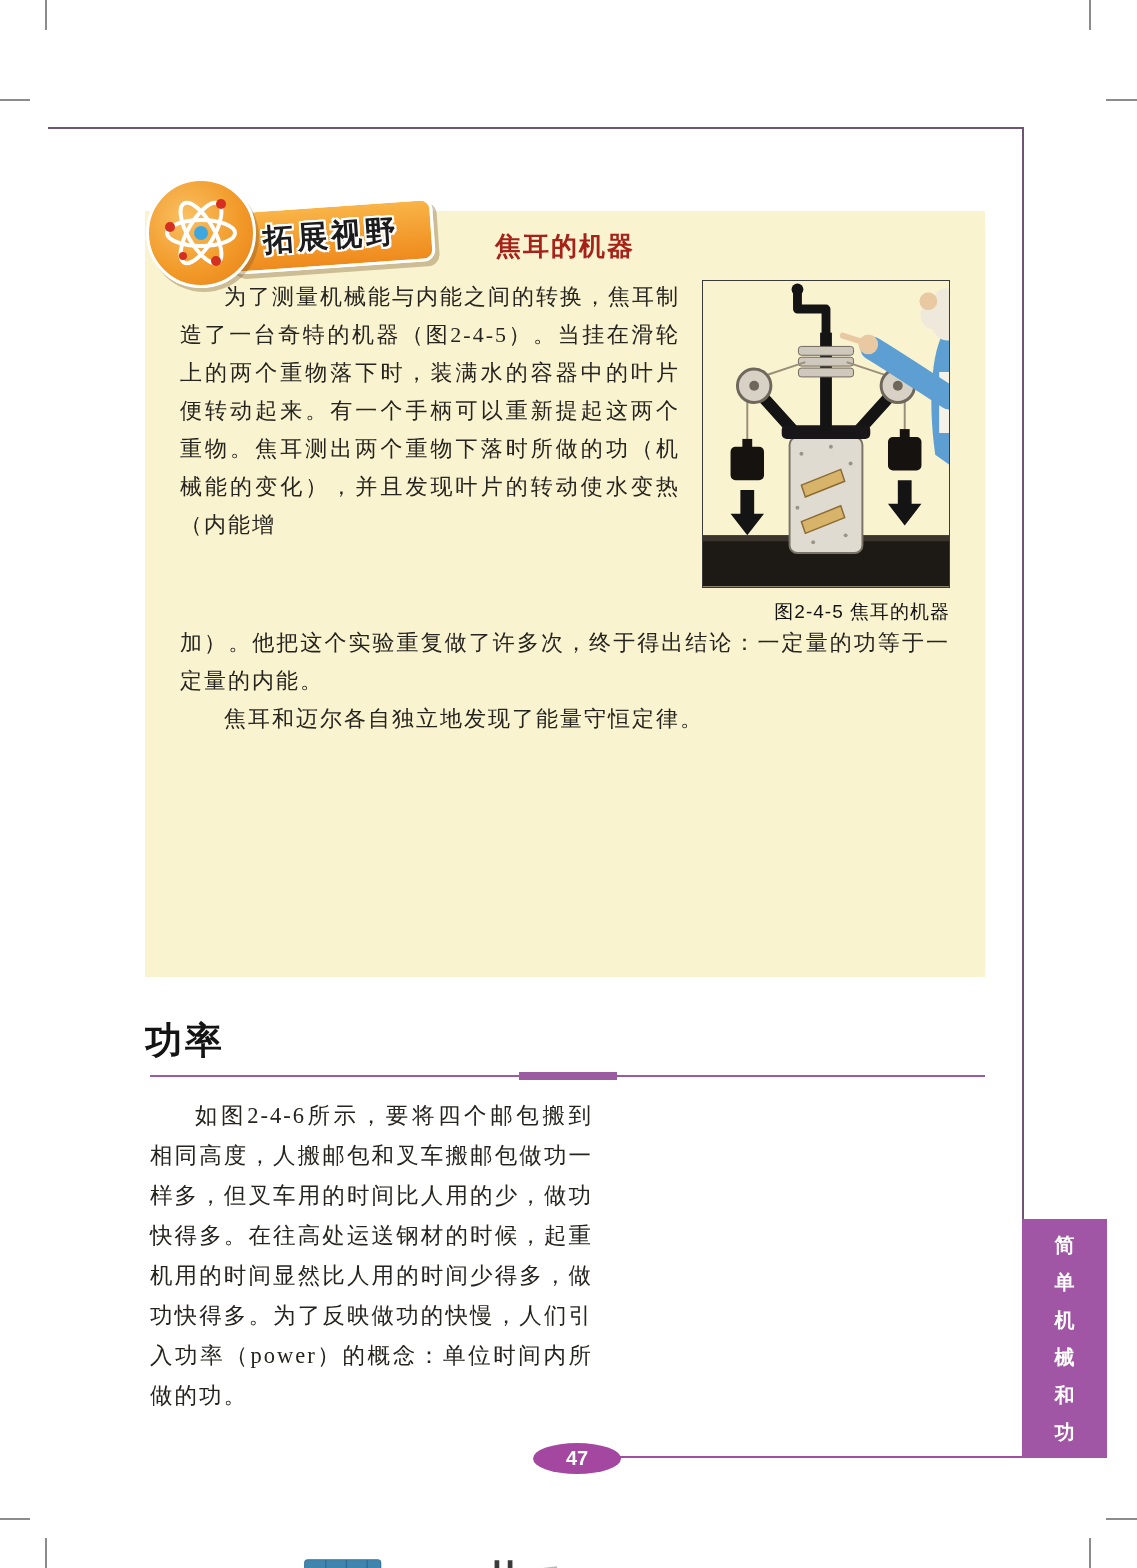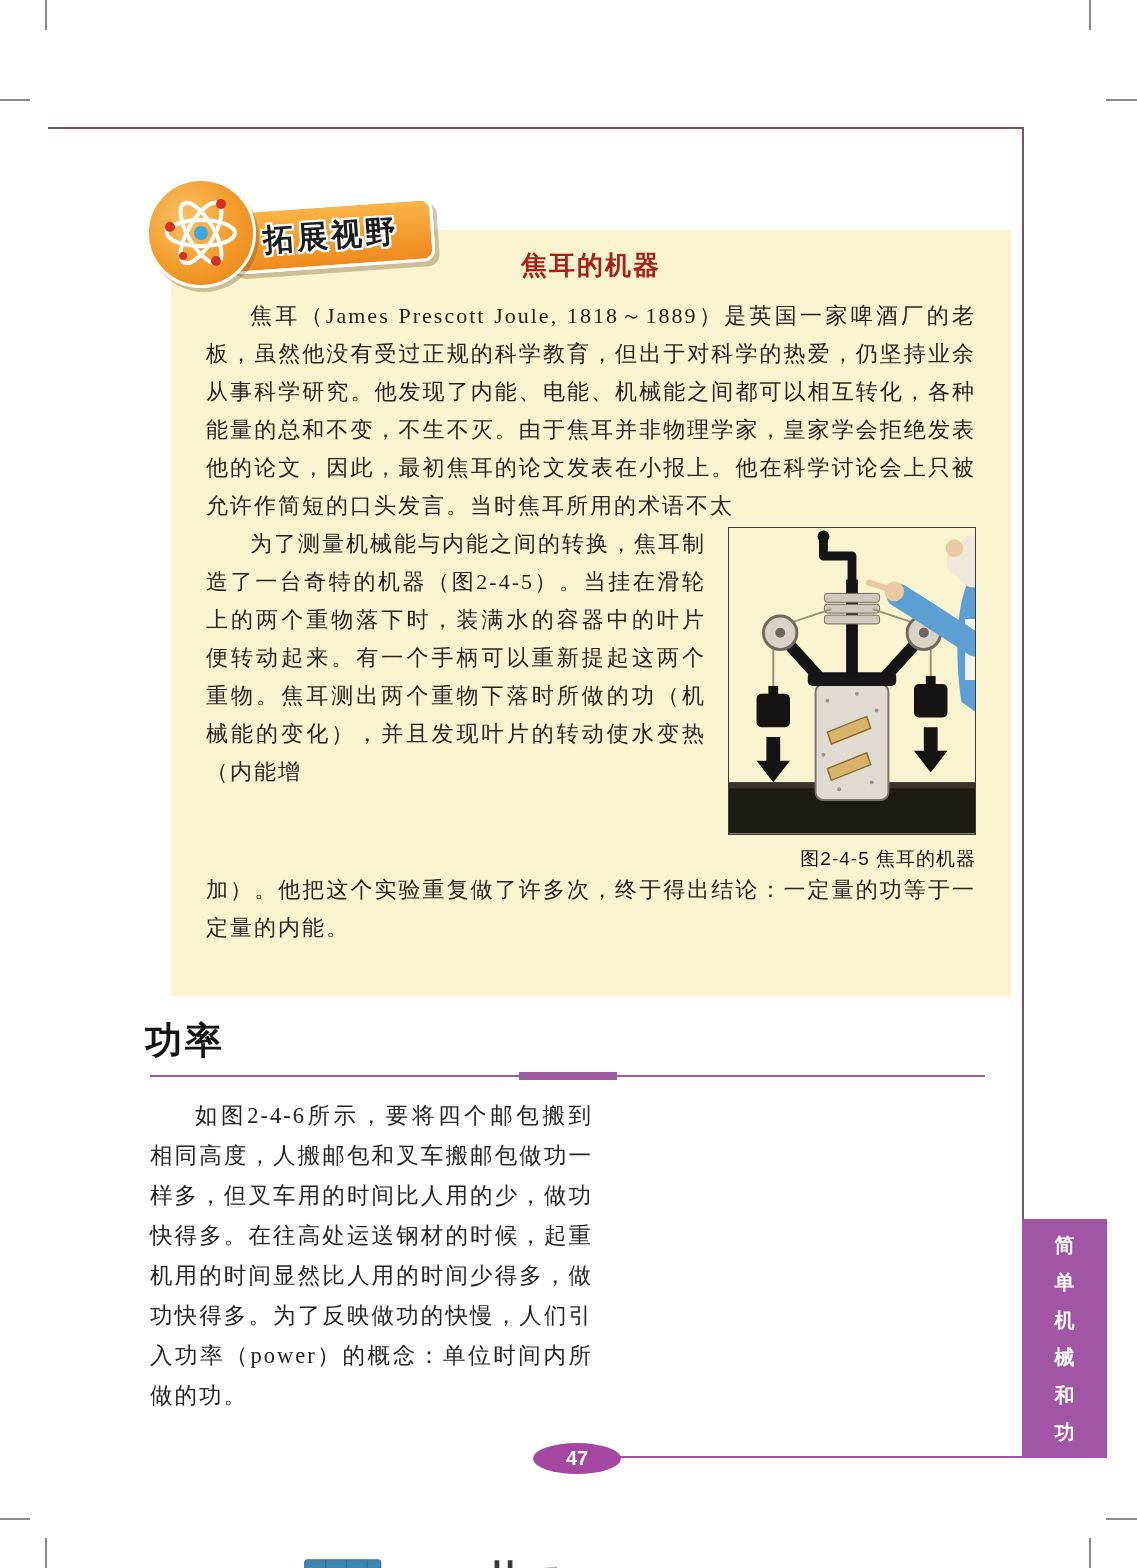--- a/index.html
+++ b/index.html
@@ -27,22 +27,22 @@
     text-shadow:-2px -2px 0 #fff,2px -2px 0 #fff,-2px 2px 0 #fff,2px 2px 0 #fff,0 2px 0 #fff,2px 0 0 #fff,0 -2px 0 #fff,-2px 0 0 #fff;
   }
   .badge-atom{
     position:absolute;left:0;top:0;width:104px;height:104px;border-radius:50%;
     background:radial-gradient(circle at 35% 35%,#f9c063 0%,#f29b2a 55%,#e87f15 100%);
     border:3px solid #ffffff;box-shadow:3px 4px 0 rgba(120,90,40,.35);
     display:flex;align-items:center;justify-content:center;
   }
   
   .panel{
-    position:absolute;left:145px;top:230px;width:840px;height:766px;
-    background:#faf3d0;box-sizing:border-box;padding:16px 35px 0 35px;margin-left:26px;
+    position:absolute;left:145px;top:211px;width:840px;height:766px;
+    background:#faf3d0;box-sizing:border-box;padding:16px 35px 0 35px;
   }
   .panel-title{
     text-align:center;font-family:"Liberation Sans", sans-serif;font-weight:bold;
     font-size:26px;color:#a62118;letter-spacing:2px;margin:2px 0 14px 0;
   }
   .panel p{margin:0;text-align:justify;font-size:22px;line-height:38px;letter-spacing:2px;color:#26241f;}
   .indent{text-indent:2em;}
   .panel-row{display:flex;align-items:flex-start;}
   .panel-col{flex:1 1 auto;min-width:0;}
   .fig1{width:248px;flex:0 0 248px;margin:2px 0 0 22px;text-align:center;}
@@ -116,21 +116,20 @@
         <circle cx="63" cy="14" r="5" fill="#d42f1f"></circle>
         <circle cx="58" cy="71" r="5" fill="#d42f1f"></circle>
         <circle cx="25" cy="66" r="4" fill="#d42f1f"></circle>
       </svg>
     </div>
   </div>
 
   <div class="panel">
     <div class="panel-title">焦耳的机器</div>
 
-    <p class="indent">焦耳（James Prescott Joule, 1818～1889）是英国一家啤酒厂的老板，虽然他没有受过正规的科学教育，但出于对科学的热爱，仍坚持业余从事科学研究。他发现了内能、电能、机械能之间都可以相互转化，各种能量的总和不变，不生不灭。由于焦耳并非物理学家，皇家学会拒绝发表他的论文，因此，最初焦耳的论文发表在小报上。他在科学讨论会上只被允许作简短的口头发言。当时焦耳所用的术语不太</p>
 
     <div class="panel-row">
       <div class="panel-col">
         <p class="indent">为了测量机械能与内能之间的转换，焦耳制造了一台奇特的机器（图2-4-5）。当挂在滑轮上的两个重物落下时，装满水的容器中的叶片便转动起来。有一个手柄可以重新提起这两个重物。焦耳测出两个重物下落时所做的功（机械能的变化），并且发现叶片的转动使水变热（内能增</p>
       </div>
       <figure class="fig1" style="margin:2px 0 0 22px;">
         <div class="fig1-box">
           <svg width="246" height="306" viewBox="0 0 250 310">
             <rect x="0" y="0" width="250" height="310" fill="#faf3d0"></rect>
 
@@ -187,20 +186,21 @@
             <circle cx="249" cy="44" r="16" fill="#efe9dc"></circle>
             <circle cx="247" cy="20" r="13" fill="#efe9dc"></circle>
             <circle cx="229" cy="20" r="9" fill="#e9c9a2"></circle>
           </svg>
         </div>
         <figcaption class="figcaption">图2-4-5 焦耳的机器</figcaption>
       </figure>
     </div>
 
     <p>加）。他把这个实验重复做了许多次，终于得出结论：一定量的功等于一定量的内能。</p>
+    <p class="indent">焦耳和迈尔各自独立地发现了能量守恒定律。</p>
   </div>
 
   <div class="power-heading">功率</div>
   <div class="power-underline">
     <div class="thin"></div>
     <div class="thick"></div>
   </div>
 
   <div class="power-row">
     <div class="power-col">

